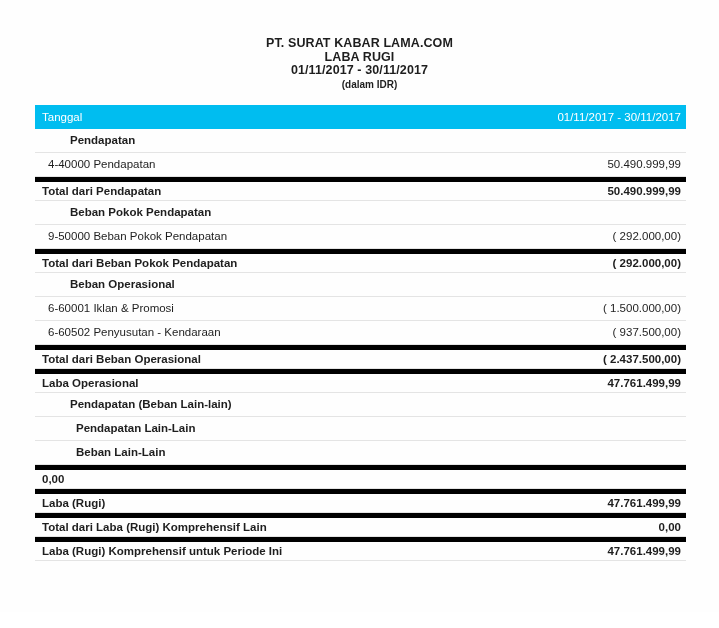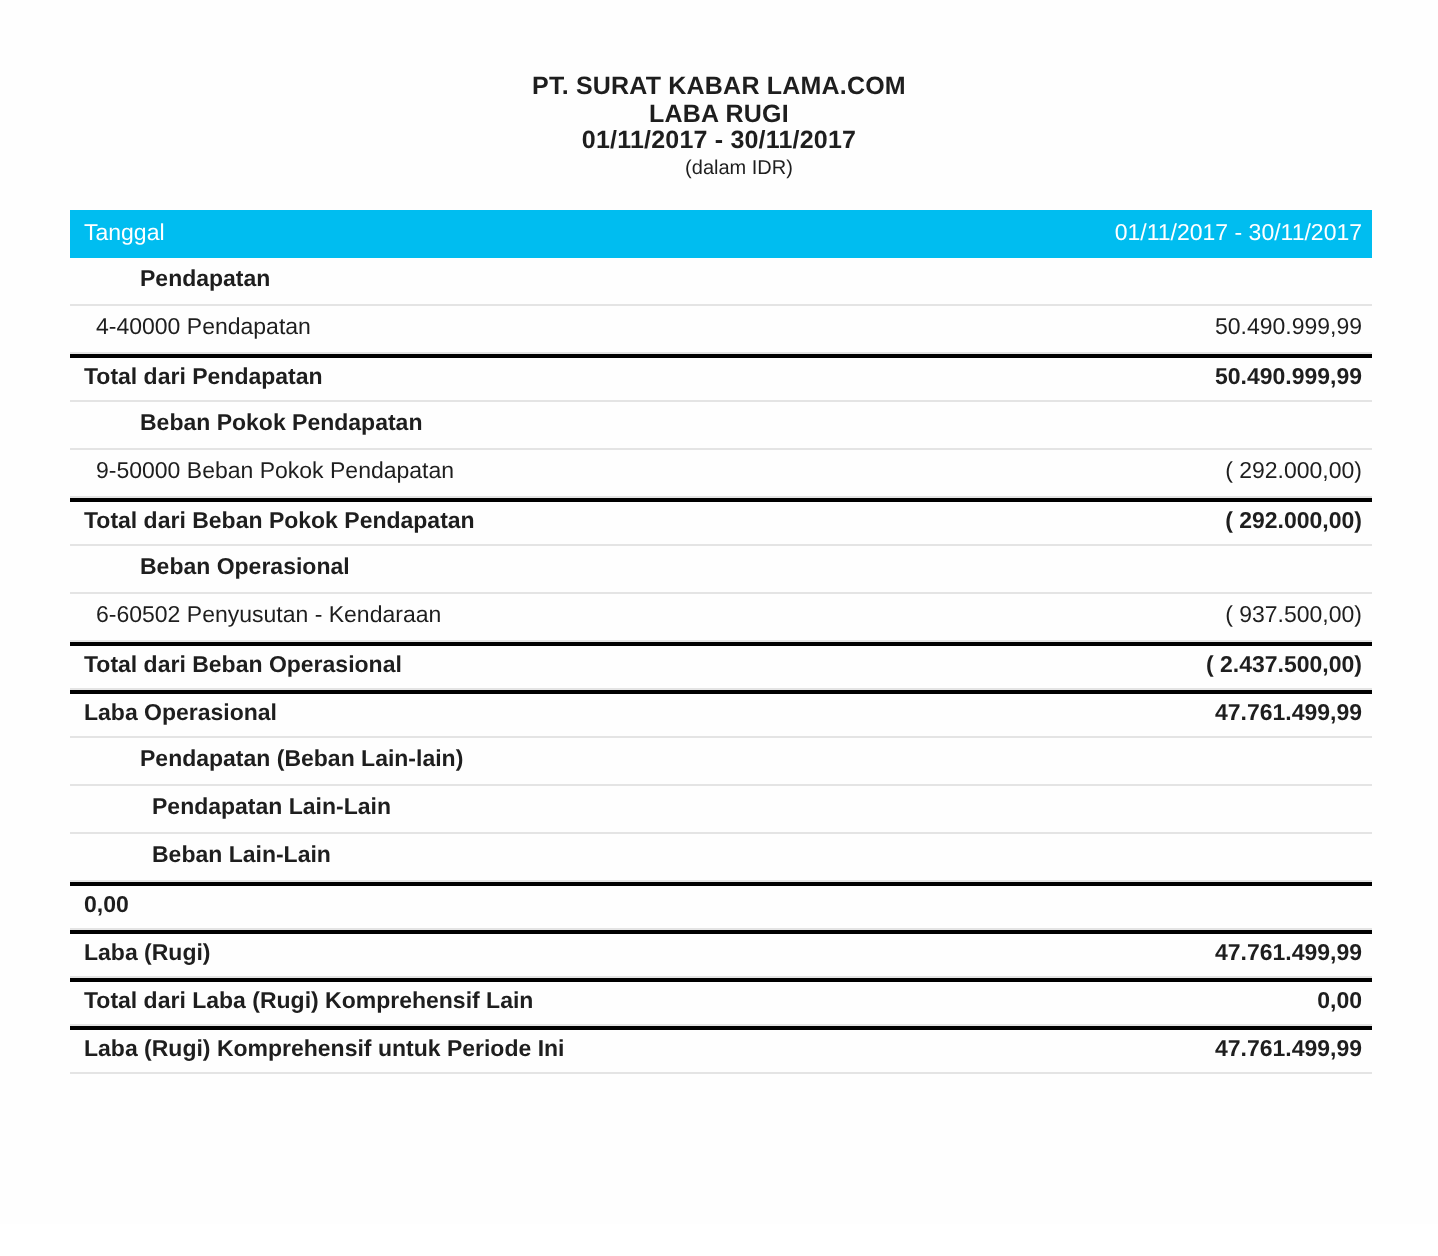--- a/index.html
+++ b/index.html
@@ -21,21 +21,21 @@
     text-align: center;
   }
   .title-line {
     font-size: 12.5px;
     font-weight: 700;
     line-height: 13.5px;
     letter-spacing: 0.1px;
   }
   .subtitle-line {
     font-size: 10px;
-    font-weight: 400;
+    font-weight: 700;
     line-height: 13px;
     padding-left: 20px;
   }
   .report-table {
     margin: 14px 33px 0 35px;
   }
   .thead {
     height: 24px;
     display: flex;
     justify-content: space-between;
@@ -62,21 +62,21 @@
   .row.section .label,
   .row.subsection .label {
     font-weight: 700;
     margin-left: 28px;
   }
   .row.account .label,
   .row.subsection .label {
     padding-left: 6px;
   }
   .row.total {
-    border-top: 2px solid #000000;
+    border-top: 5px solid #000000;
   }
   .row.total .label,
   .row.total .value {
     font-weight: 700;
   }
 </style>
 </head>
 <body>
 
 <div class="page">
@@ -116,20 +116,24 @@
   </div>
         <div class="row total">
     <span class="label">Total dari Beban Pokok Pendapatan</span>
     <span class="value">( 292.000,00)</span>
   </div>
         <div class="row section">
     <span class="label">Beban Operasional</span>
     <span class="value"></span>
   </div>
         <div class="row account">
+    <span class="label">6-60001 Iklan &amp; Promosi</span>
+    <span class="value">( 1.500.000,00)</span>
+  </div>
+        <div class="row account">
     <span class="label">6-60502 Penyusutan - Kendaraan</span>
     <span class="value">( 937.500,00)</span>
   </div>
         <div class="row total">
     <span class="label">Total dari Beban Operasional</span>
     <span class="value">( 2.437.500,00)</span>
   </div>
         <div class="row total">
     <span class="label">Laba Operasional</span>
     <span class="value">47.761.499,99</span>

